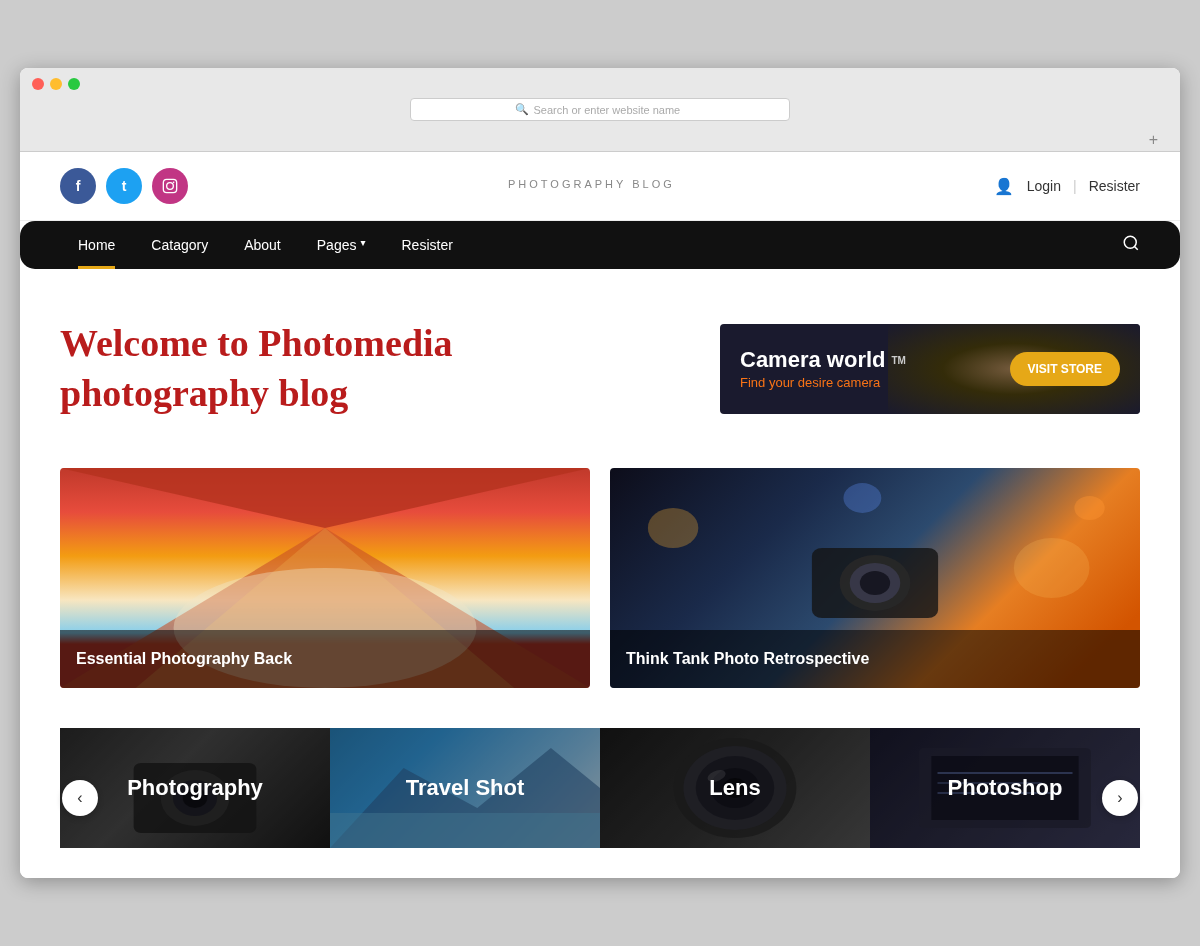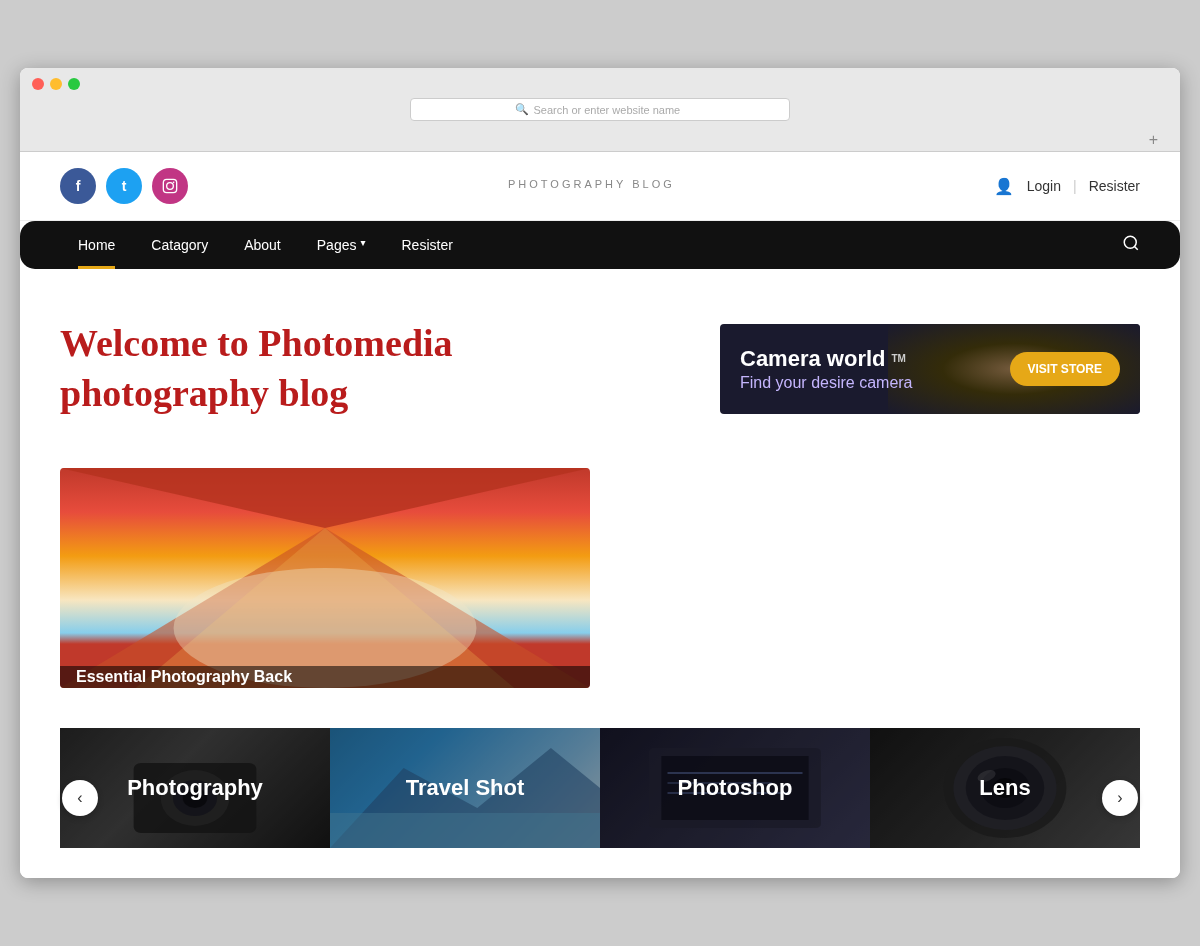--- a/index.html
+++ b/index.html
@@ -103,37 +103,37 @@
       gap: 29px;
     }
     .banner-bg {
       position: absolute; right: 0; top: 0; bottom: 0; width: 60%;
       background: radial-gradient(ellipse at center, #8a6a40 0%, #3a3000 40%, #1a1a2e 100%);
       opacity: 0.8;
     }
     .banner-content { position: relative; z-index: 1; }
     .banner-title { font-size: 22px; font-weight: 700; color: #fff; display: flex; align-items: center; gap: 6px; }
     .banner-tm { font-size: 10px; vertical-align: super; color: #ccc; text-align: center; }
-    .banner-subtitle { font-size: 16px; color: #c4b5fd; margin-top: 2px; }
+    .banner-subtitle { font-size: 13px; color: #f97316; margin-top: 2px; }
     .banner-btn {
       position: relative; z-index: 1;
       background: #e6a817; color: #fff; border: none;
       padding: 10px 18px; border-radius: 20px;
       font-size: 12px; font-weight: bold; cursor: pointer;
       white-space: nowrap;
     }
 
     
     .articles-section { padding: 20px 40px 30px; }
     .articles-grid { display: grid; grid-template-columns: 1fr 1fr; gap: 20px; }
     .article-card { border-radius: 4px; overflow: hidden; position: relative; height: 220px; }
     .article-overlay {
       position: absolute; bottom: 0; left: 0; right: 0;
       background: rgba(0,0,0,0.55);
-      padding: 2px 16px;
+      padding: 20px 16px;
     }
     .article-title { color: #fff; font-size: 16px; font-weight: 600; }
 
     
     .category-section { padding: 10px 40px 30px; position: relative; }
     .category-slider { display: flex; gap: 0; overflow: hidden; }
     .category-item {
       flex: 1; min-width: 0; height: 120px;
       position: relative; overflow: hidden;
     }
@@ -258,20 +258,40 @@
               <polygon points="0,220 210,60 420,220" fill="rgba(200,80,40,0.6)"></polygon>
               <polygon points="60,220 210,60 360,220" fill="rgba(240,180,80,0.3)"></polygon>
               <ellipse cx="210" cy="160" rx="120" ry="60" fill="rgba(240,230,200,0.4)"></ellipse>
             </svg>
           </div>
           <div class="article-overlay">
             <div class="article-title">Essential Photography Back</div>
           </div>
         </div>
 
+        <div class="article-card">
+
+          <div style="width:100%;height:100%;background:linear-gradient(135deg,#0d0d1a 0%, #1a2a4a 30%, #2c4a6e 50%, #e67e22 70%, #d35400 90%);position:relative;">
+            <svg width="100%" height="100%" viewBox="0 0 420 220" style="position:absolute;top:0;left:0;" preserveAspectRatio="none">
+
+              <circle cx="50" cy="60" r="20" fill="rgba(255,180,50,0.3)"></circle>
+              <circle cx="350" cy="100" r="30" fill="rgba(255,200,100,0.2)"></circle>
+              <circle cx="200" cy="30" r="15" fill="rgba(100,150,255,0.3)"></circle>
+              <circle cx="380" cy="40" r="12" fill="rgba(255,150,50,0.4)"></circle>
+
+              <rect x="160" y="80" width="100" height="70" rx="8" fill="rgba(20,20,20,0.8)"></rect>
+              <circle cx="210" cy="115" r="28" fill="rgba(40,40,40,0.9)"></circle>
+              <circle cx="210" cy="115" r="20" fill="rgba(60,60,80,0.8)"></circle>
+              <circle cx="210" cy="115" r="12" fill="rgba(20,20,30,0.9)"></circle>
+            </svg>
+          </div>
+          <div class="article-overlay">
+            <div class="article-title">Think Tank Photo Retrospective</div>
+          </div>
+        </div>
 
       </div>
     </div>
 
     <div class="category-section">
       <button class="slider-btn slider-btn-prev">‹</button>
       <div class="category-slider">
 
         <div class="category-item">
           <div class="cat-bg cat-photography">
@@ -295,52 +315,52 @@
 
               <rect x="0" y="85" width="220" height="35" fill="rgba(100,180,220,0.5)"></rect>
             </svg>
           </div>
           <div class="cat-overlay">
             <span class="cat-label">Travel Shot</span>
           </div>
         </div>
 
         <div class="category-item">
-          <div class="cat-bg cat-photoshop">
-            <svg width="100%" height="100%" viewBox="0 0 220 120" style="position:absolute;top:0;left:0;" preserveAspectRatio="none">
-
-              <rect x="40" y="20" width="140" height="80" rx="4" fill="rgba(40,40,60,0.8)"></rect>
-              <rect x="50" y="28" width="120" height="64" fill="rgba(20,20,35,0.9)"></rect>
-
-              <line x1="55" y1="45" x2="165" y2="45" stroke="rgba(100,120,180,0.6)" stroke-width="2"></line>
-              <line x1="55" y1="55" x2="140" y2="55" stroke="rgba(100,120,180,0.4)" stroke-width="2"></line>
-              <line x1="55" y1="65" x2="155" y2="65" stroke="rgba(100,120,180,0.5)" stroke-width="2"></line>
-            </svg>
-          </div>
-          <div class="cat-overlay">
-            <span class="cat-label">Photoshop</span>
-          </div>
-        </div>
-
-        <div class="category-item">
           <div class="cat-bg cat-lens">
             <svg width="100%" height="100%" viewBox="0 0 220 120" style="position:absolute;top:0;left:0;" preserveAspectRatio="none">
 
               <circle cx="110" cy="60" r="50" fill="rgba(40,40,40,0.85)"></circle>
               <circle cx="110" cy="60" r="42" fill="rgba(50,50,60,0.8)"></circle>
               <circle cx="110" cy="60" r="32" fill="rgba(30,30,40,0.9)"></circle>
               <circle cx="110" cy="60" r="20" fill="rgba(20,20,30,0.95)"></circle>
               <circle cx="110" cy="60" r="10" fill="rgba(10,10,15,1)"></circle>
 
               <ellipse cx="95" cy="48" rx="8" ry="5" fill="rgba(255,255,255,0.15)" transform="rotate(-30, 95, 48)"></ellipse>
             </svg>
           </div>
           <div class="cat-overlay">
             <span class="cat-label">Lens</span>
           </div>
         </div>
 
+        <div class="category-item">
+          <div class="cat-bg cat-photoshop">
+            <svg width="100%" height="100%" viewBox="0 0 220 120" style="position:absolute;top:0;left:0;" preserveAspectRatio="none">
+
+              <rect x="40" y="20" width="140" height="80" rx="4" fill="rgba(40,40,60,0.8)"></rect>
+              <rect x="50" y="28" width="120" height="64" fill="rgba(20,20,35,0.9)"></rect>
+
+              <line x1="55" y1="45" x2="165" y2="45" stroke="rgba(100,120,180,0.6)" stroke-width="2"></line>
+              <line x1="55" y1="55" x2="140" y2="55" stroke="rgba(100,120,180,0.4)" stroke-width="2"></line>
+              <line x1="55" y1="65" x2="155" y2="65" stroke="rgba(100,120,180,0.5)" stroke-width="2"></line>
+            </svg>
+          </div>
+          <div class="cat-overlay">
+            <span class="cat-label">Photoshop</span>
+          </div>
+        </div>
+
       </div>
       <button class="slider-btn slider-btn-next">›</button>
     </div>
 
   </div>
 </div>
 
 </body></html>

